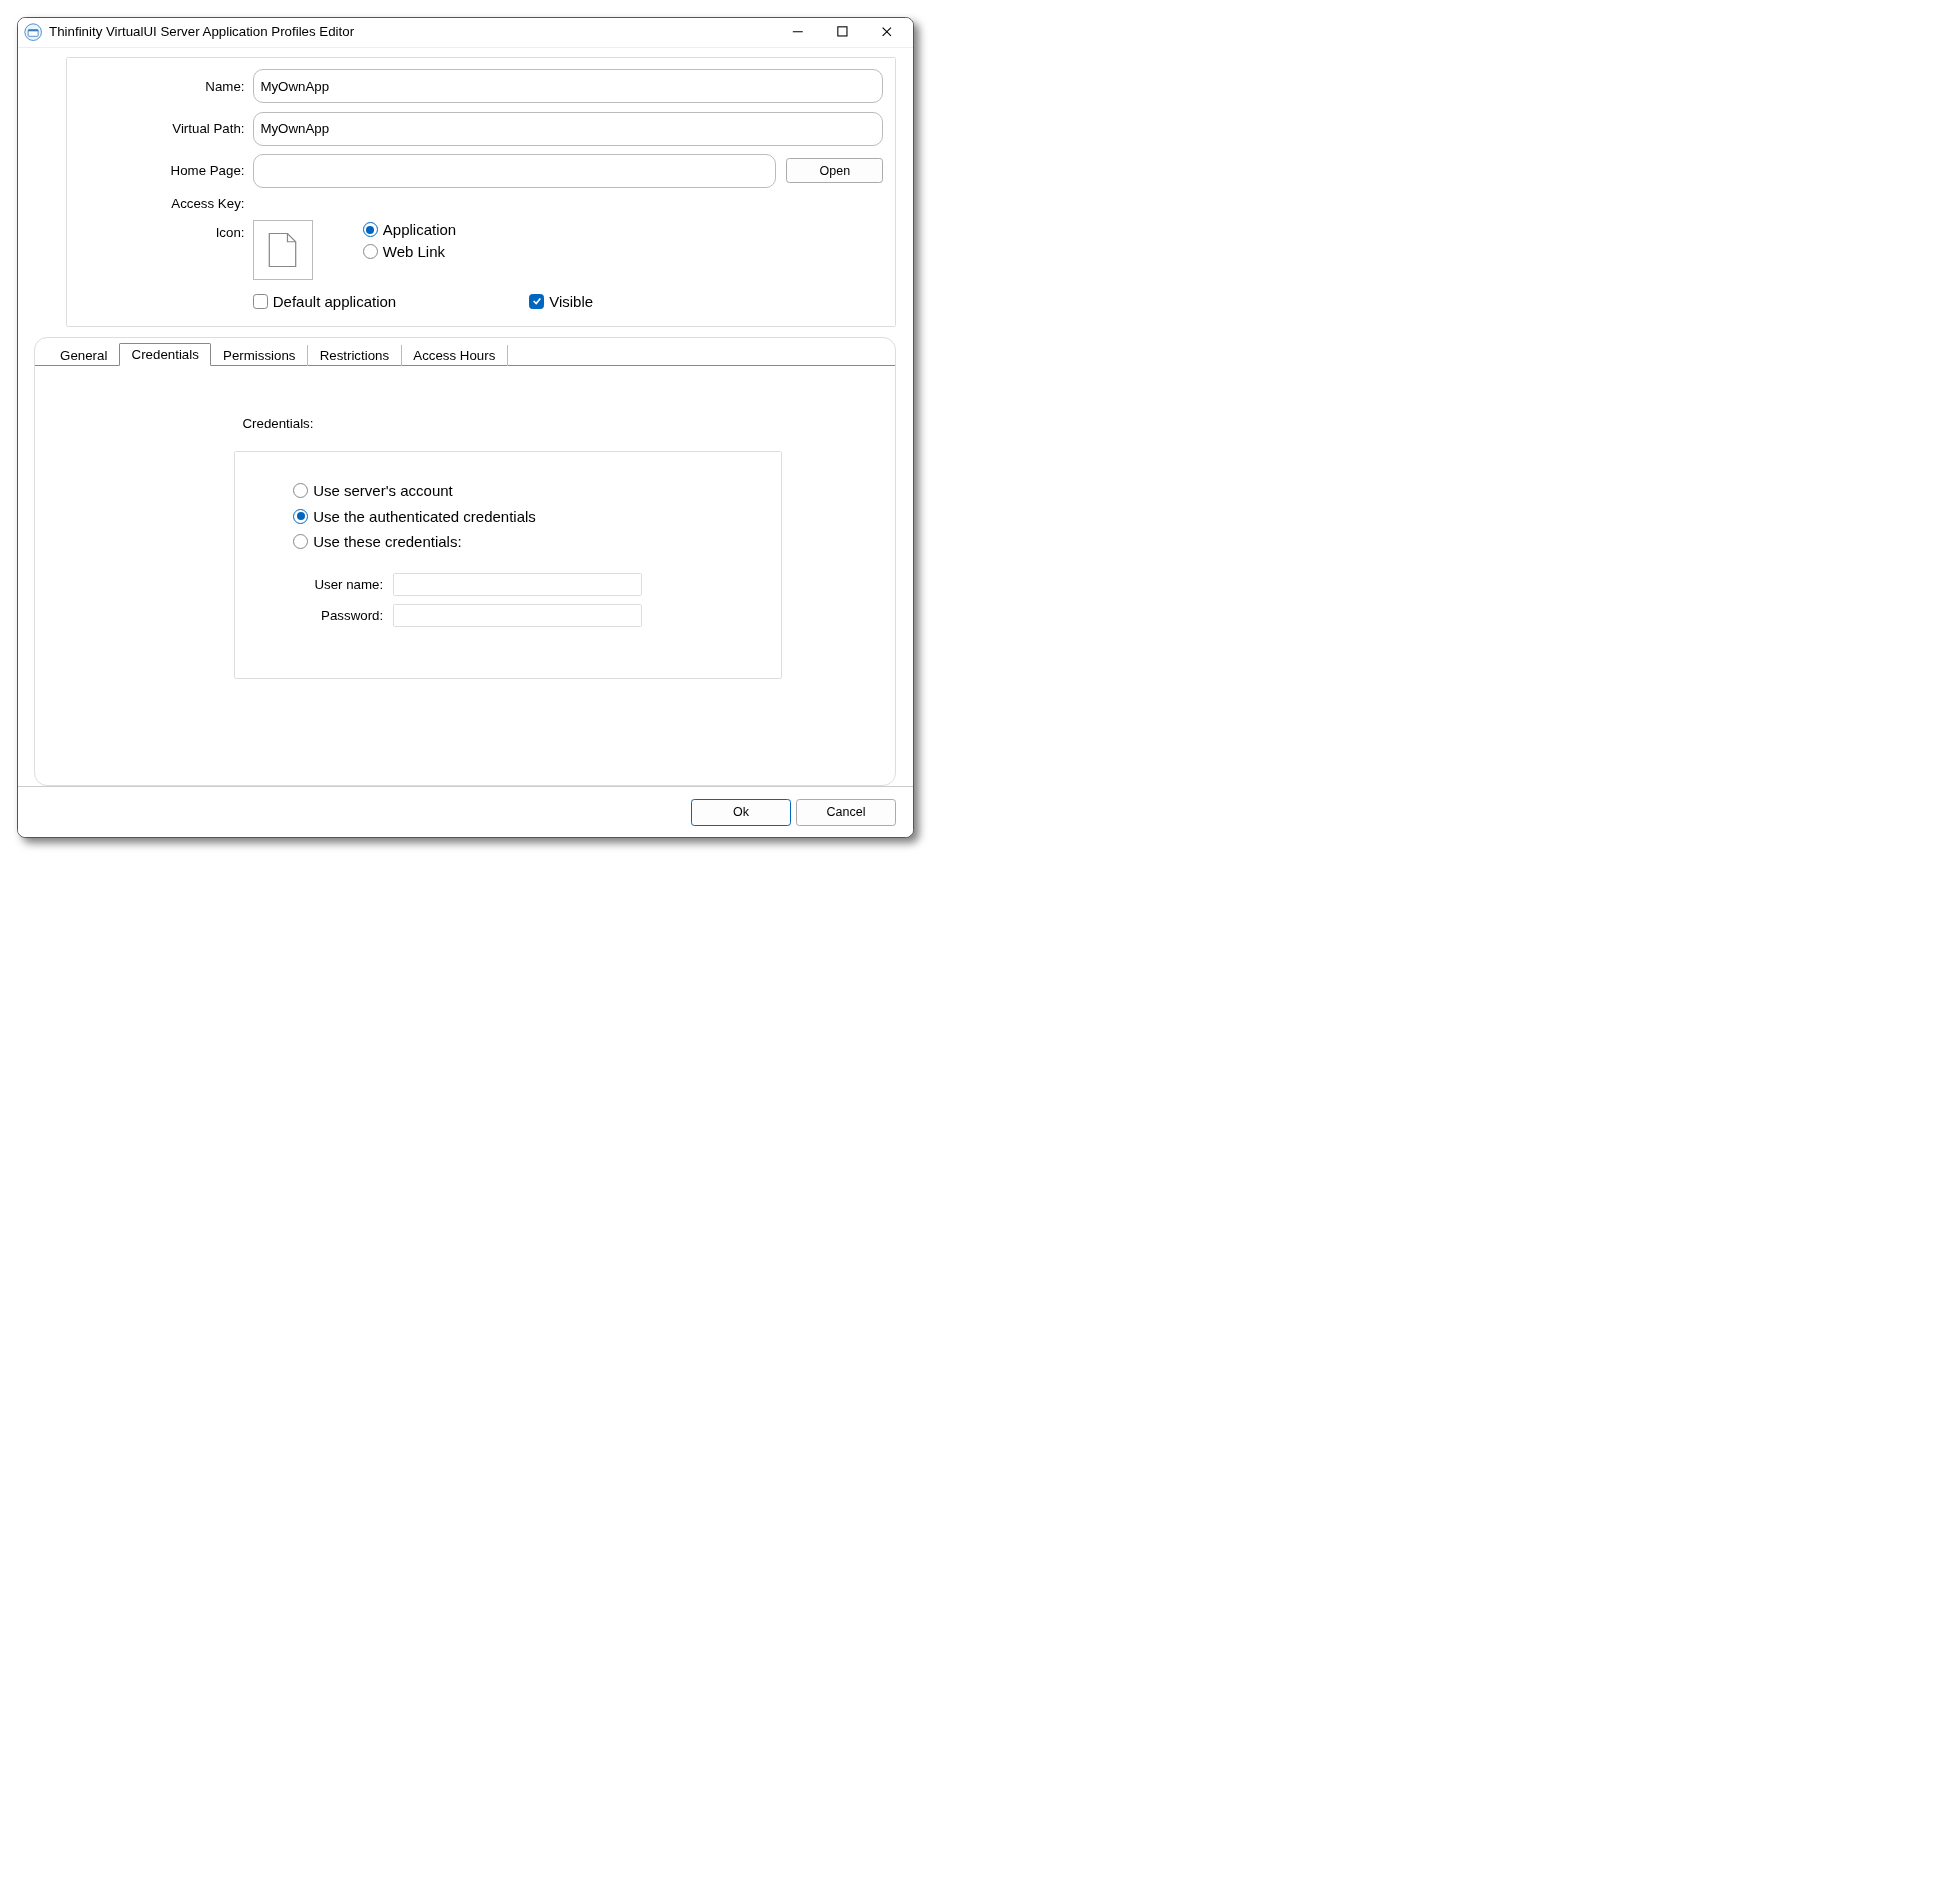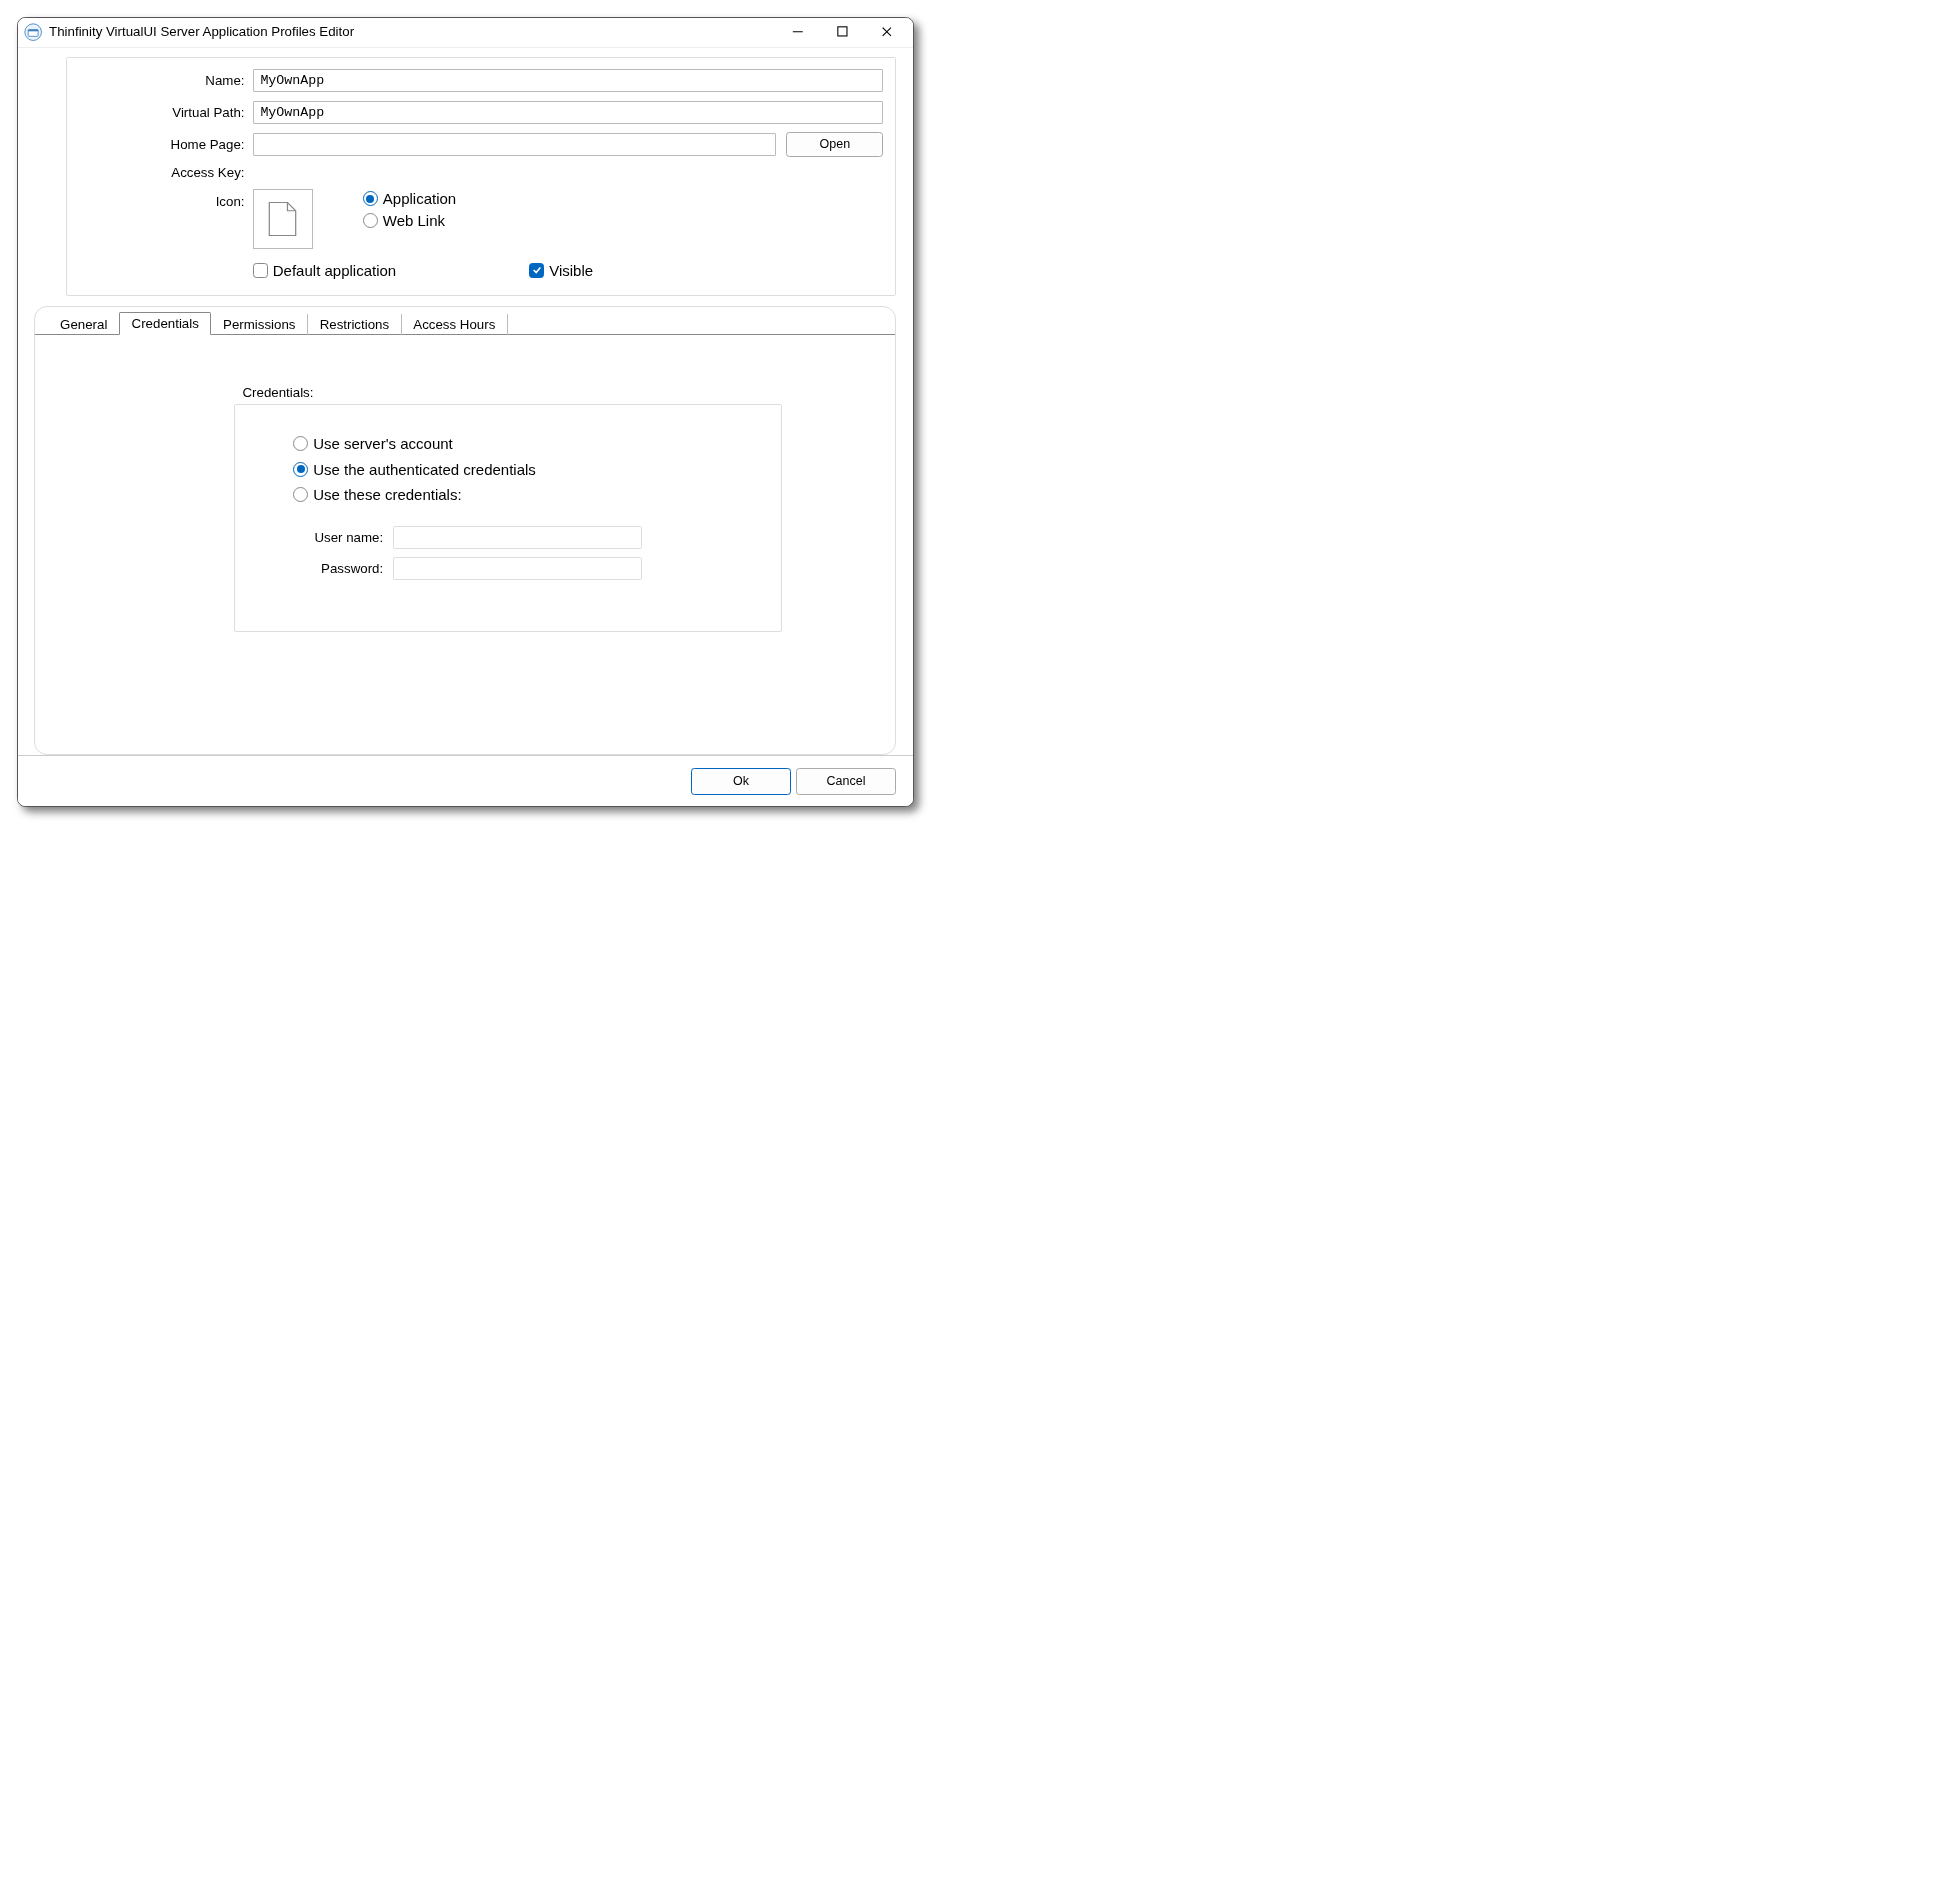--- a/index.html
+++ b/index.html
@@ -73,27 +73,27 @@
     margin-bottom: 8.3px;
   }
   .form-label {
     width: 174px;
     text-align: right;
     padding-right: 8.3px;
     font-size: 13.3px;
   }
   .text-input {
     flex: 1;
-    height: 23px;
+    height: 34px;
     padding: 1.7px 6.6px;
     font-size: 13.3px;
     border: 0.8px solid #bbb;
-    border-radius: 1px;
+    border-radius: 10px;
     background: #fff;
-    font-family: Liberation Mono, monospace;
+    font-family: Liberation Sans, sans-serif;
   }
   .open-btn {
     margin-left: 10px;
     width: 97px;
     height: 25px;
     border: 0.8px solid #aaa;
     border-radius: 3.3px;
     background: #fdfdfd;
     font-size: 12.5px;
   }
@@ -202,21 +202,21 @@
     border-top: none;
     border-left: none;
   }
 
   .tab-body {
     padding: 50px 33px 33px 199px;
   }
 
   .group-label {
     font-size:13.3px;
-    margin-bottom: 4px;
+    margin-bottom: 20px;
     margin-left: 8.3px;
   }
   .group-box {
     border: 0.8px solid #ddd;
     border-radius: 1.7px;
     padding: 30px 33px 42px 58px;
     width: 548px;
   }
   .cred-radio-col {
     display:flex;

